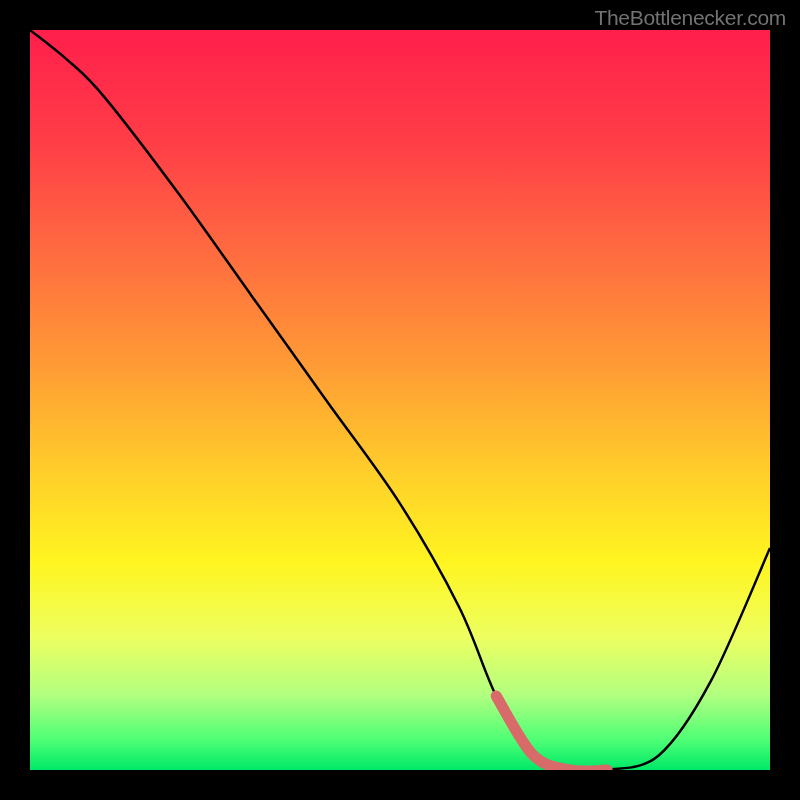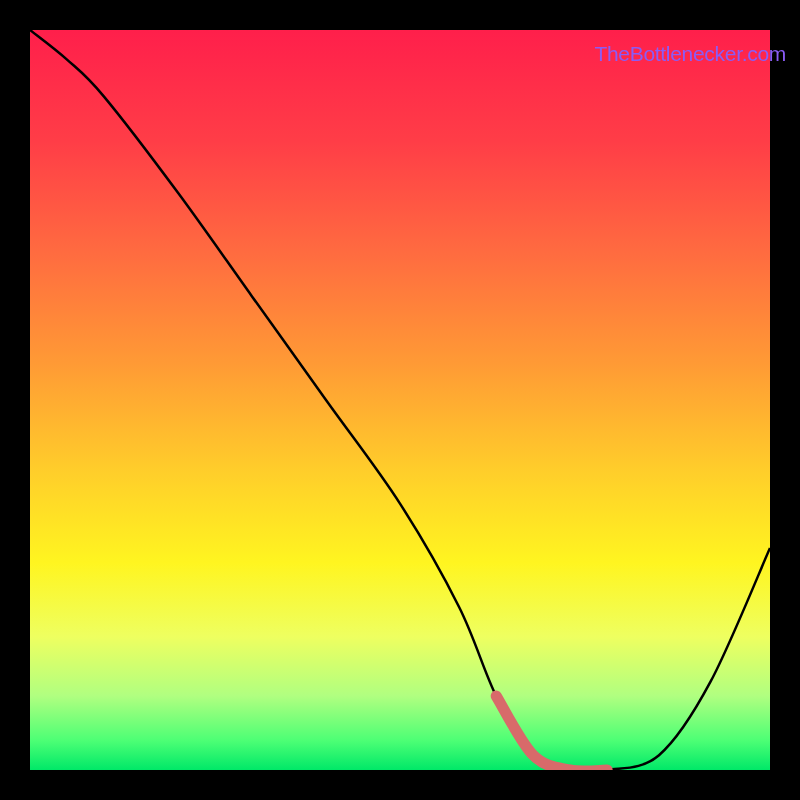--- a/index.html
+++ b/index.html
@@ -8,26 +8,25 @@
     width: 800px;
     height: 800px;
     background: #000;
     position: relative;
     font-family: Arial, sans-serif;
   }
   .watermark {
     position: absolute;
     top: 6px;
     right: 14px;
-    color: #8b5cf6;
+    color: #737373;
     font-size: 21px;
     font-weight: 500;
     z-index: 10;
     letter-spacing: -0.3px;
-    margin-top: 36px;
   }
   .plot-area {
     position: absolute;
     top: 30px;
     left: 30px;
     width: 740px;
     height: 740px;
   }
   .gradient-bg {
     position: absolute;

